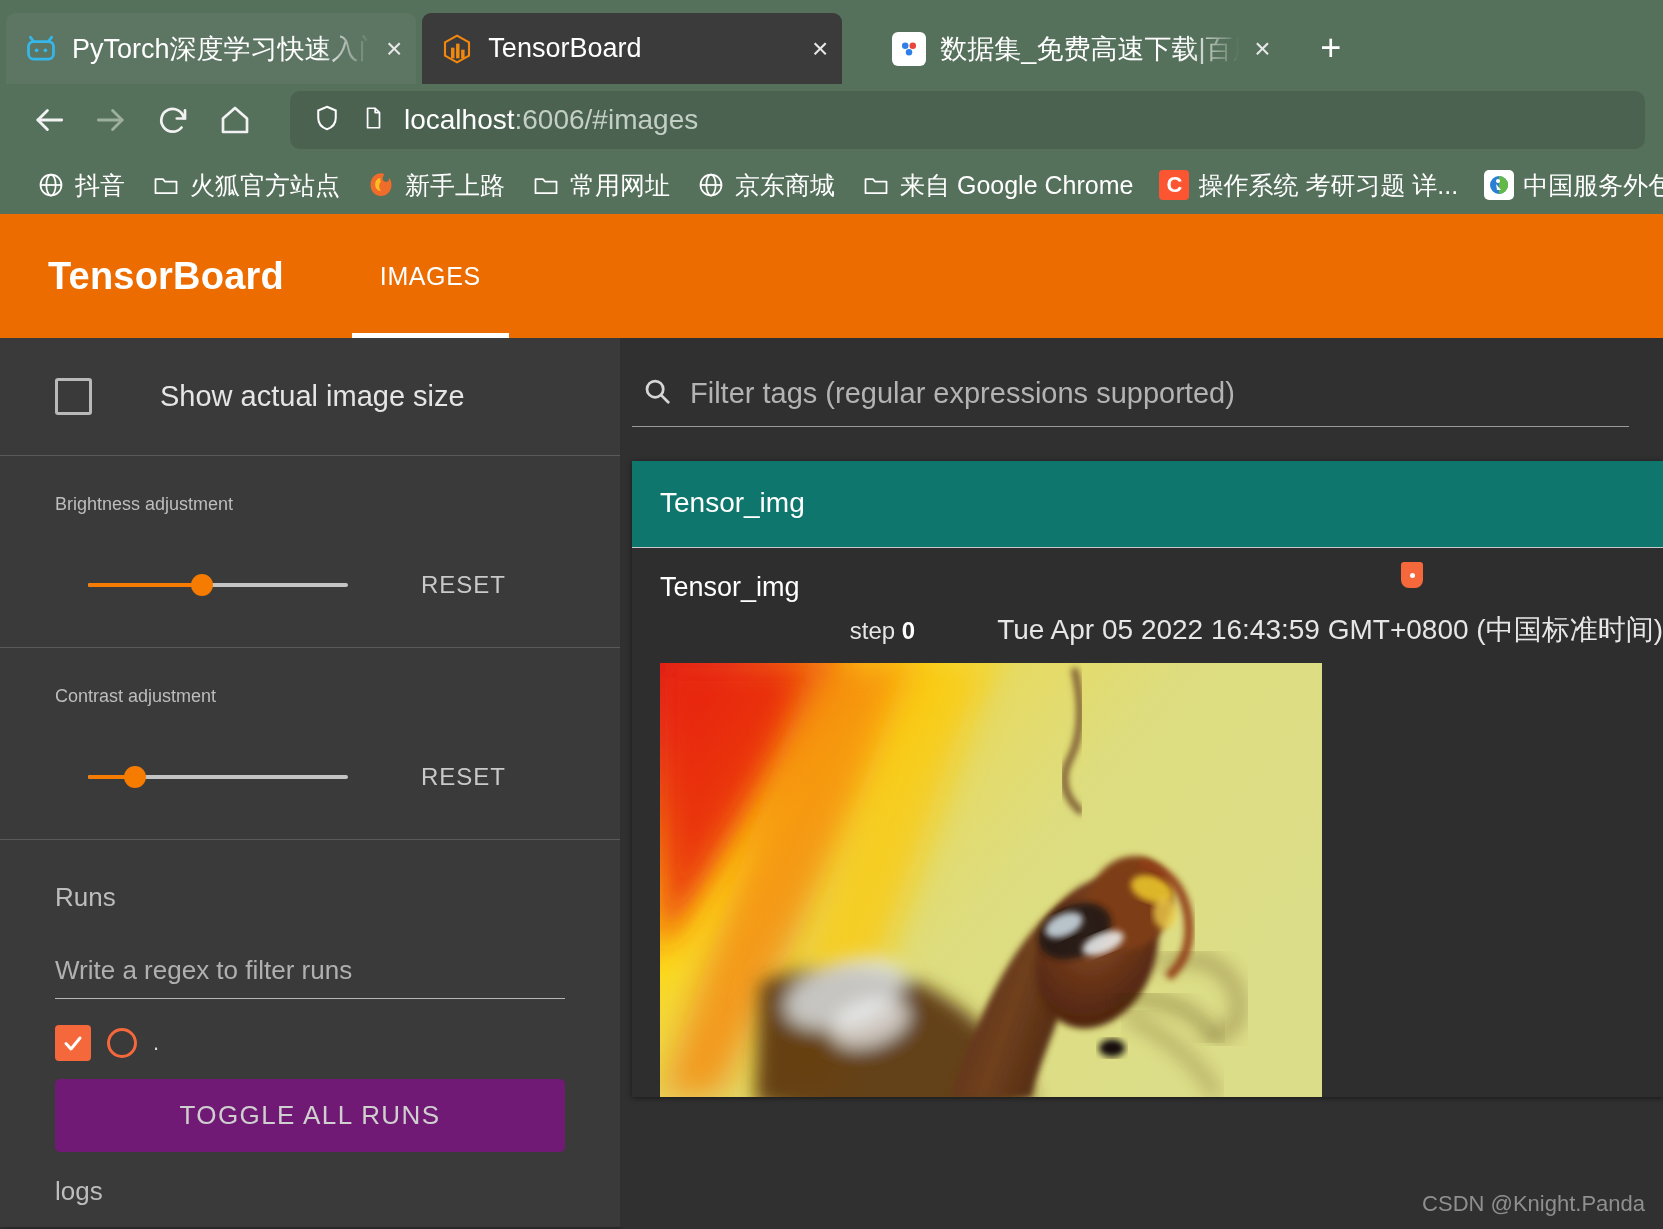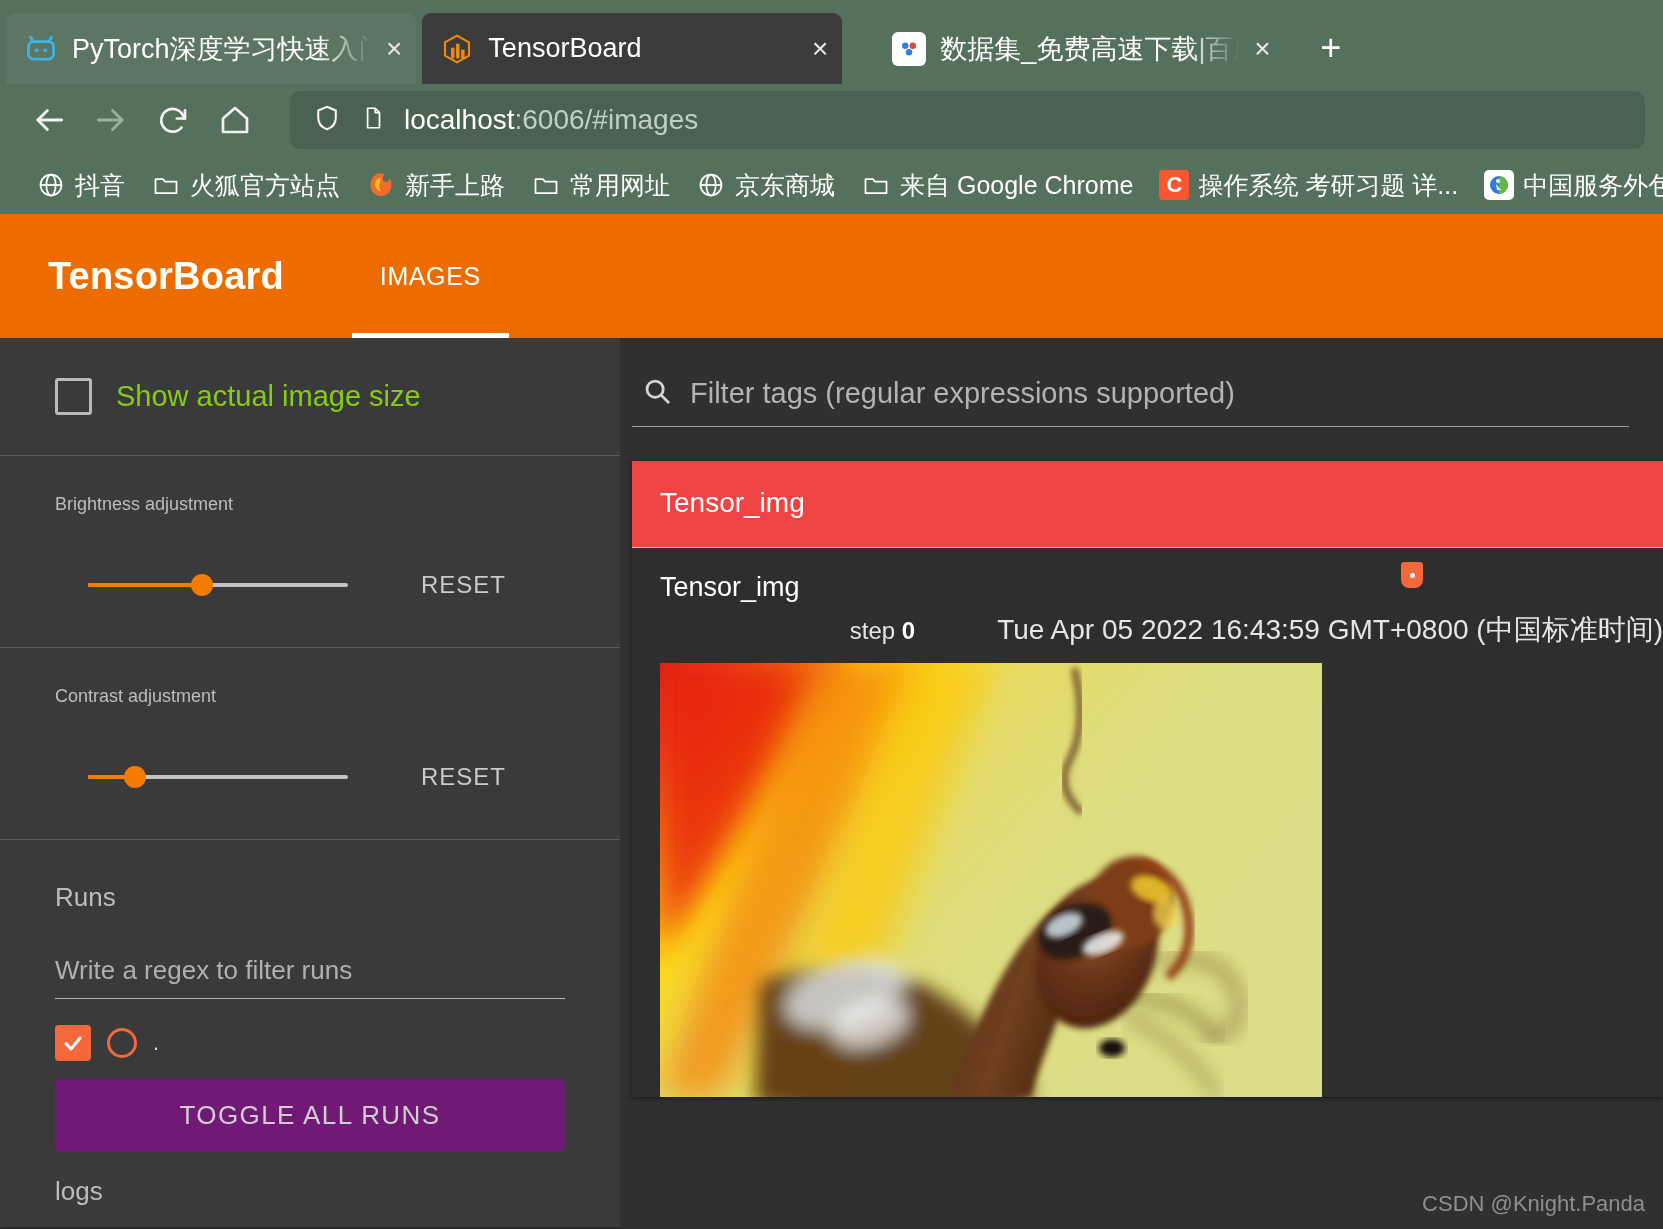--- a/index.html
+++ b/index.html
@@ -176,21 +176,21 @@
     display: flex; align-items: center;
     height: 117px;
     gap: 24px;
   }
   .cbox {
     width: 37px; height: 37px;
     border: 3px solid #b9b9b9;
     border-radius: 3px;
     flex: 0 0 37px;
   }
-  .checkrow-label { font-size: 29px; color: #84cc16; }
+  .checkrow-label { font-size: 29px; color: #e5e5e5; margin-left: 44px; }
 
   .slider-block { padding-top: 38px; padding-bottom: 42px; }
   .slider-title { font-size: 18px; color: #bdbdbd; margin-bottom: 50px; }
   .slider-row { display: flex; align-items: center; gap: 26px; }
   .slider { position: relative; height: 26px; flex: 1; display: flex; align-items: center;}
   .track { position: absolute; left: 33px; right: 33px; height: 4px; background: #c4c4c4; border-radius: 2px;}
   .track-fill { position: absolute; left: 33px; height: 4px; background: #f57c00; border-radius: 2px;}
   .knob { position: absolute; width: 22px; height: 22px; border-radius: 50%; background: #f57c00; top: 2px;}
   .reset-btn {
     font-size: 24px;
@@ -251,21 +251,21 @@
   .filter-row {
     display: flex; align-items: center;
     gap: 18px;
     border-bottom: 1px solid #9a9a9a;
     padding: 0 0 16px 10px;
   }
   .filter-ph { font-size: 29px; color: #b3b3b3; }
 
   .card {
     margin: 34px 0 0 12px;
-    background: #ef4444;
+    background: #0f766e;
     box-shadow: 0 1px 5px rgba(0,0,0,0.5);
   }
   .card-head {
     padding: 26px 0 28px 28px;
     font-size: 28px;
     color: #ffffff;
     border-bottom: 1px solid #c9c9c9;
   }
   .card-body { background: #2e2e2e; padding: 24px 0 0 28px; position: relative; }
   .img-title { font-size: 27px; color: #ffffff; }

